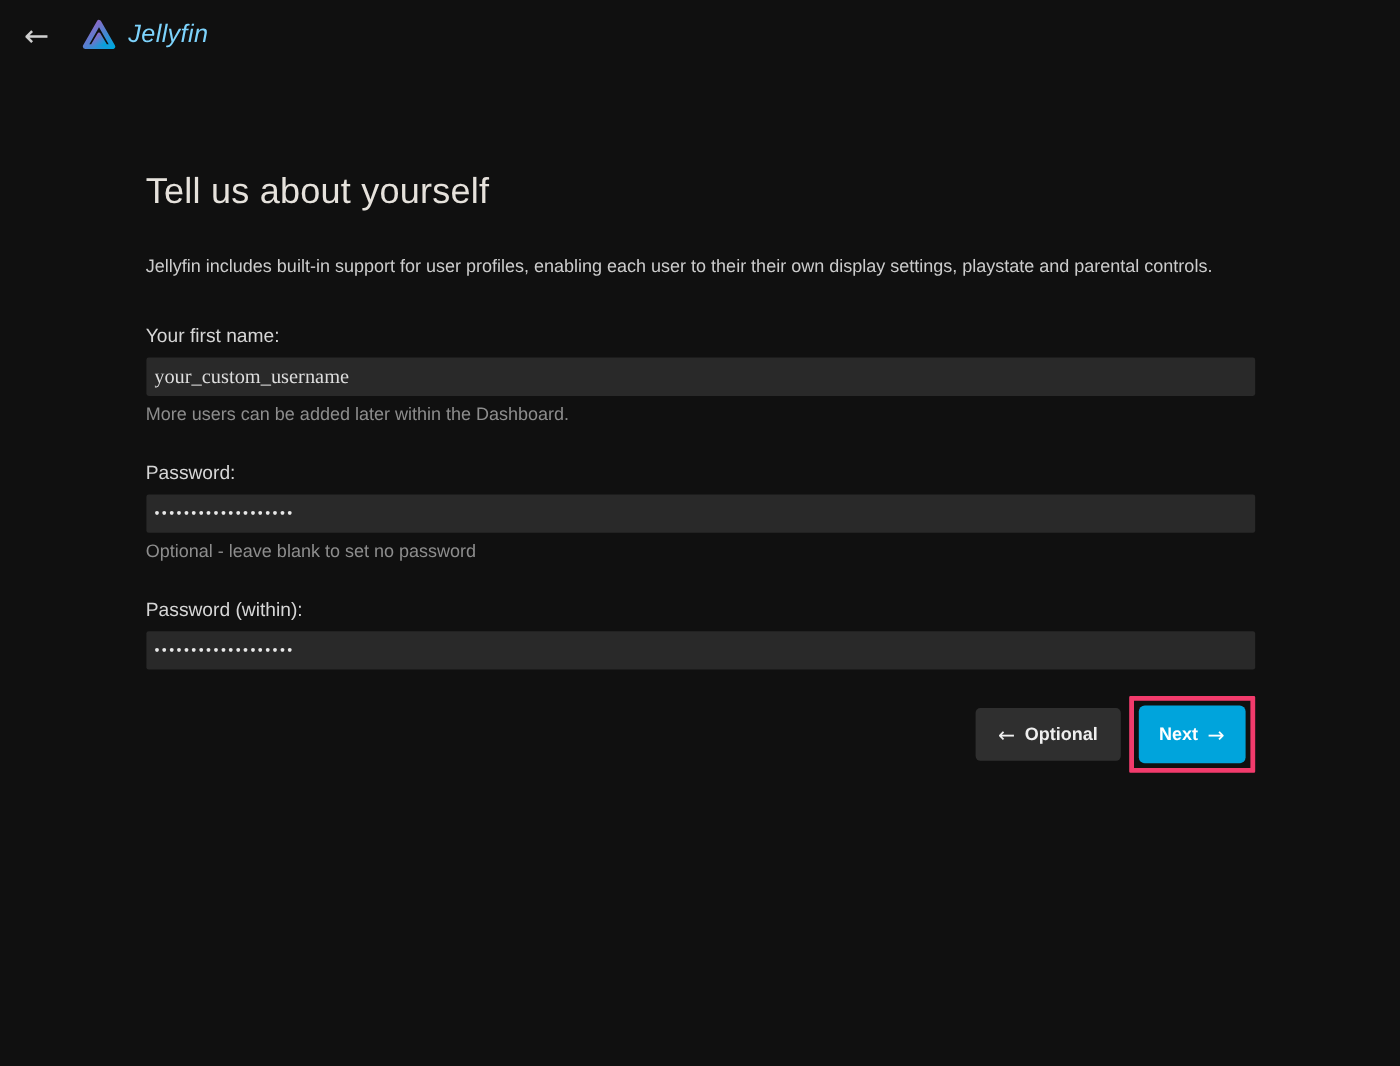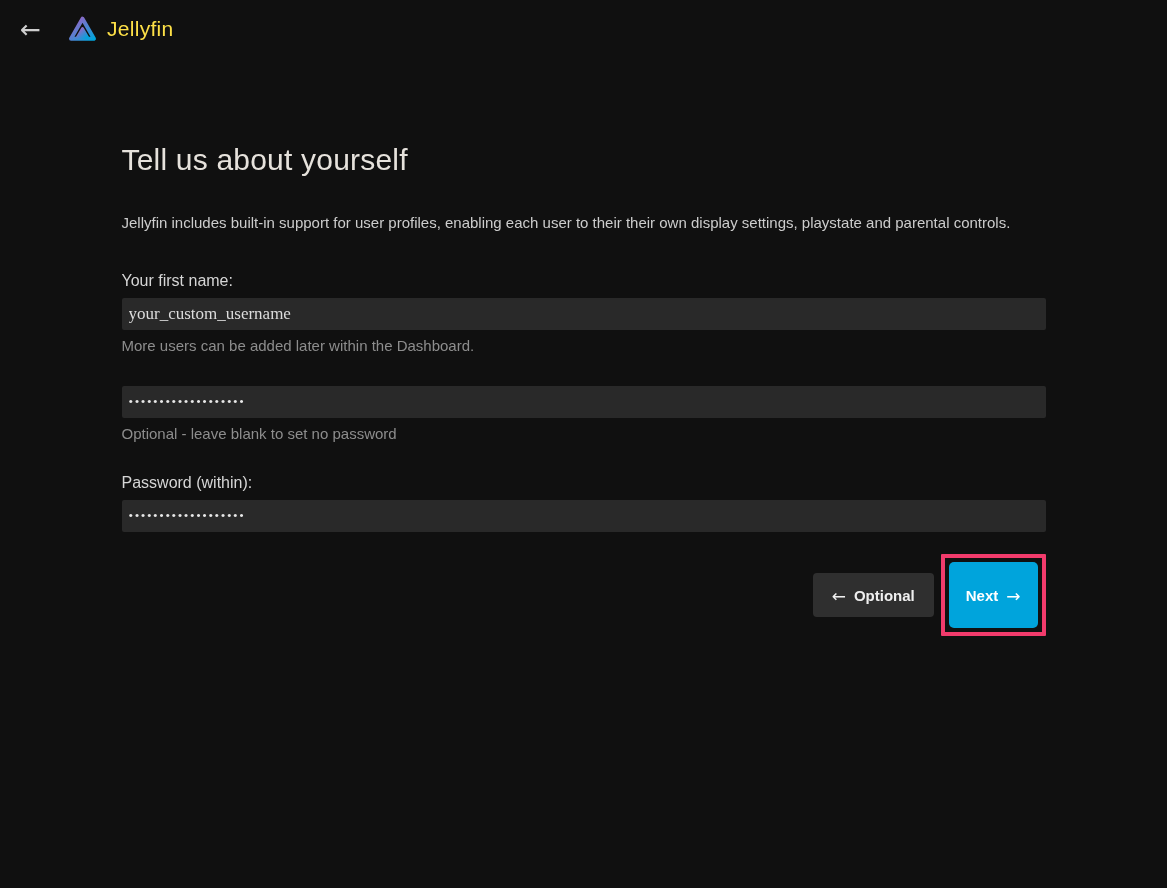--- a/index.html
+++ b/index.html
@@ -31,24 +31,25 @@
     padding: 2px 6px;
     font-family: "DejaVu Sans", sans-serif;
   }
   .brand {
     display: flex;
     align-items: center;
     margin-left: 20px;
   }
   .brand svg { display: block; }
   .appname {
-    color: #fde047;
+    color: #7dd3fc;
     font-size: 21px;
     margin-left: 9px;
     letter-spacing: 0.3px;
+    font-style: italic;
   }
 
   
   .content {
     width: 924px;
     margin: 0 auto;
     padding-top: 85px;
   }
   h1.page-title {
     margin: 0 0 37px 0;
@@ -129,21 +130,21 @@
   .next-highlight {
     border: 4px solid #f23b6c;
     padding: 4px;
     margin-left: 7px;
     border-radius: 1px;
     background: transparent;
   }
   .btn-next {
     background: #00a4dc;
     color: #ffffff;
-    height: 66px;
+    height: 48px;
     padding: 0 17px;
     border-radius: 5px;
   }
 </style>
 </head>
 <body>
 
 <header class="topbar">
   <button class="back-btn">
     <span>←</span>
@@ -167,20 +168,21 @@
   <h1 class="page-title">Tell us about yourself</h1>
   <p class="page-desc">Jellyfin includes built-in support for user profiles, enabling each user to their their own display settings, playstate and parental controls.</p>
 
   <div class="form-group">
     <label class="field-label">Your first name:</label>
     <input type="text" class="text-input" value="your_custom_username" style="">
     <div class="helper">More users can be added later within the Dashboard.</div>
   </div>
 
   <div class="form-group">
+    <label class="field-label">Password:</label>
     <input type="text" class="text-input pw" value="•••••••••••••••••••" style="">
     <div class="helper">Optional - leave blank to set no password</div>
   </div>
 
   <div class="form-group last">
     <label class="field-label">Password (within):</label>
     <input type="text" class="text-input pw" value="•••••••••••••••••••" style="">
   </div>
 
   <div class="btn-row">

